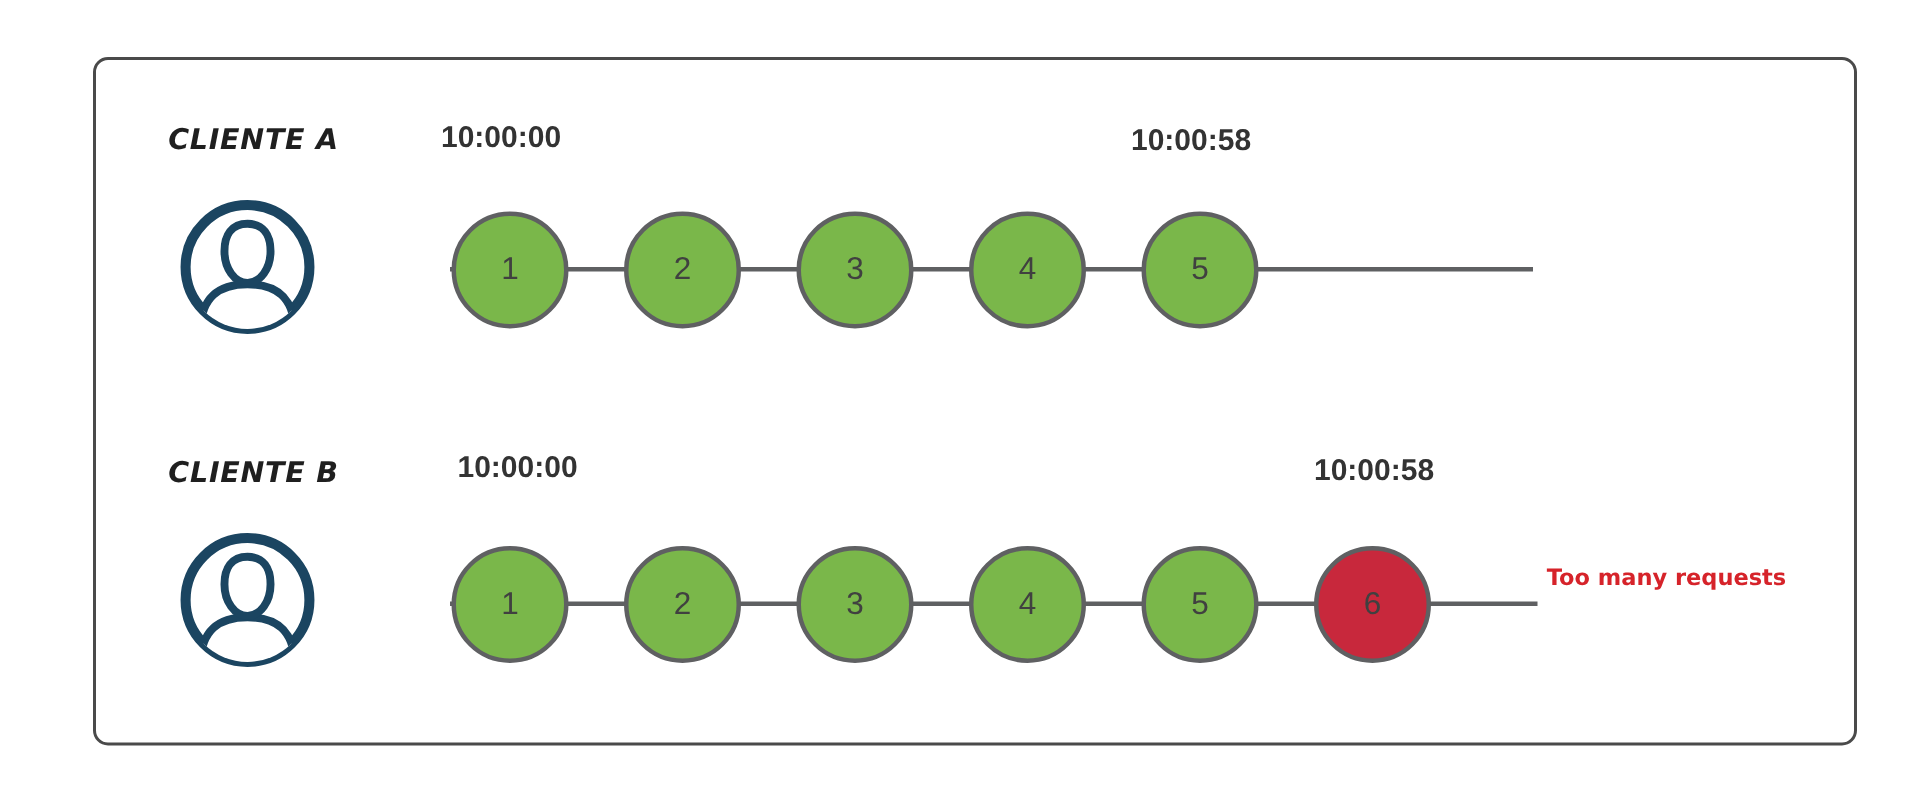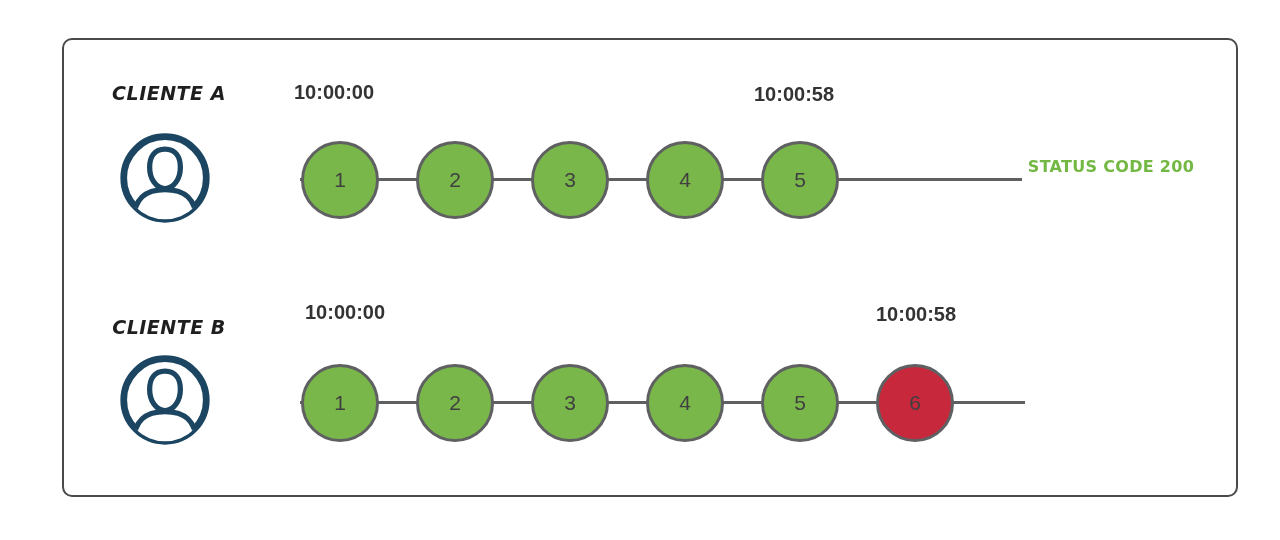--- a/index.html
+++ b/index.html
@@ -33,21 +33,21 @@
     width: 140px;
     text-align: center;
     font-family: "DejaVu Sans", sans-serif;
     font-style: italic;
     font-weight: 700;
     font-size: 19px;
     letter-spacing: 0.5px;
     color: var(--label-text, #1f1f1f);
   }
   .label-a { left: 99px; top: 82px; }
-  .label-b { left: 99px; top: 316px; }
+  .label-b { left: 99px; top: 304px; }
   .avatar {
     position: absolute;
     width: 96px;
     height: 96px;
     color: var(--avatar, #1b4561);
   }
   .avatar svg { width: 100%; height: 100%; display: block; }
   .avatar-a { left: 117px; top: 130px; }
   .avatar-b { left: 117px; top: 352px; }
   .timestamp {
@@ -136,21 +136,20 @@
     <div class="connector line-a"></div>
     <div class="circles circles-a">
         <div class="request-circle ok">1</div>
         <div class="request-circle ok">2</div>
         <div class="request-circle ok">3</div>
         <div class="request-circle ok">4</div>
         <div class="request-circle ok">5</div>
       </div>
 
     <div class="status status-success status-a">
-      <div class="status-code-line">STATUS CODE 200</div>
     </div>
   </section>
 
   <section>
     <div class="client-label label-b">CLIENTE B</div>
 
     <div class="avatar avatar-b">
       <svg viewBox="0 0 100 100" aria-hidden="true">
         <defs>
             <clipPath id="avclip-b">
@@ -172,15 +171,16 @@
     <div class="circles circles-b">
         <div class="request-circle ok">1</div>
         <div class="request-circle ok">2</div>
         <div class="request-circle ok">3</div>
         <div class="request-circle ok">4</div>
         <div class="request-circle ok">5</div>
         <div class="request-circle blocked">6</div>
       </div>
 
     <div class="status status-error status-b">
+      <div class="status-detail-line">Too many requests</div>
     </div>
   </section>
 </div>
 
 </body></html>

